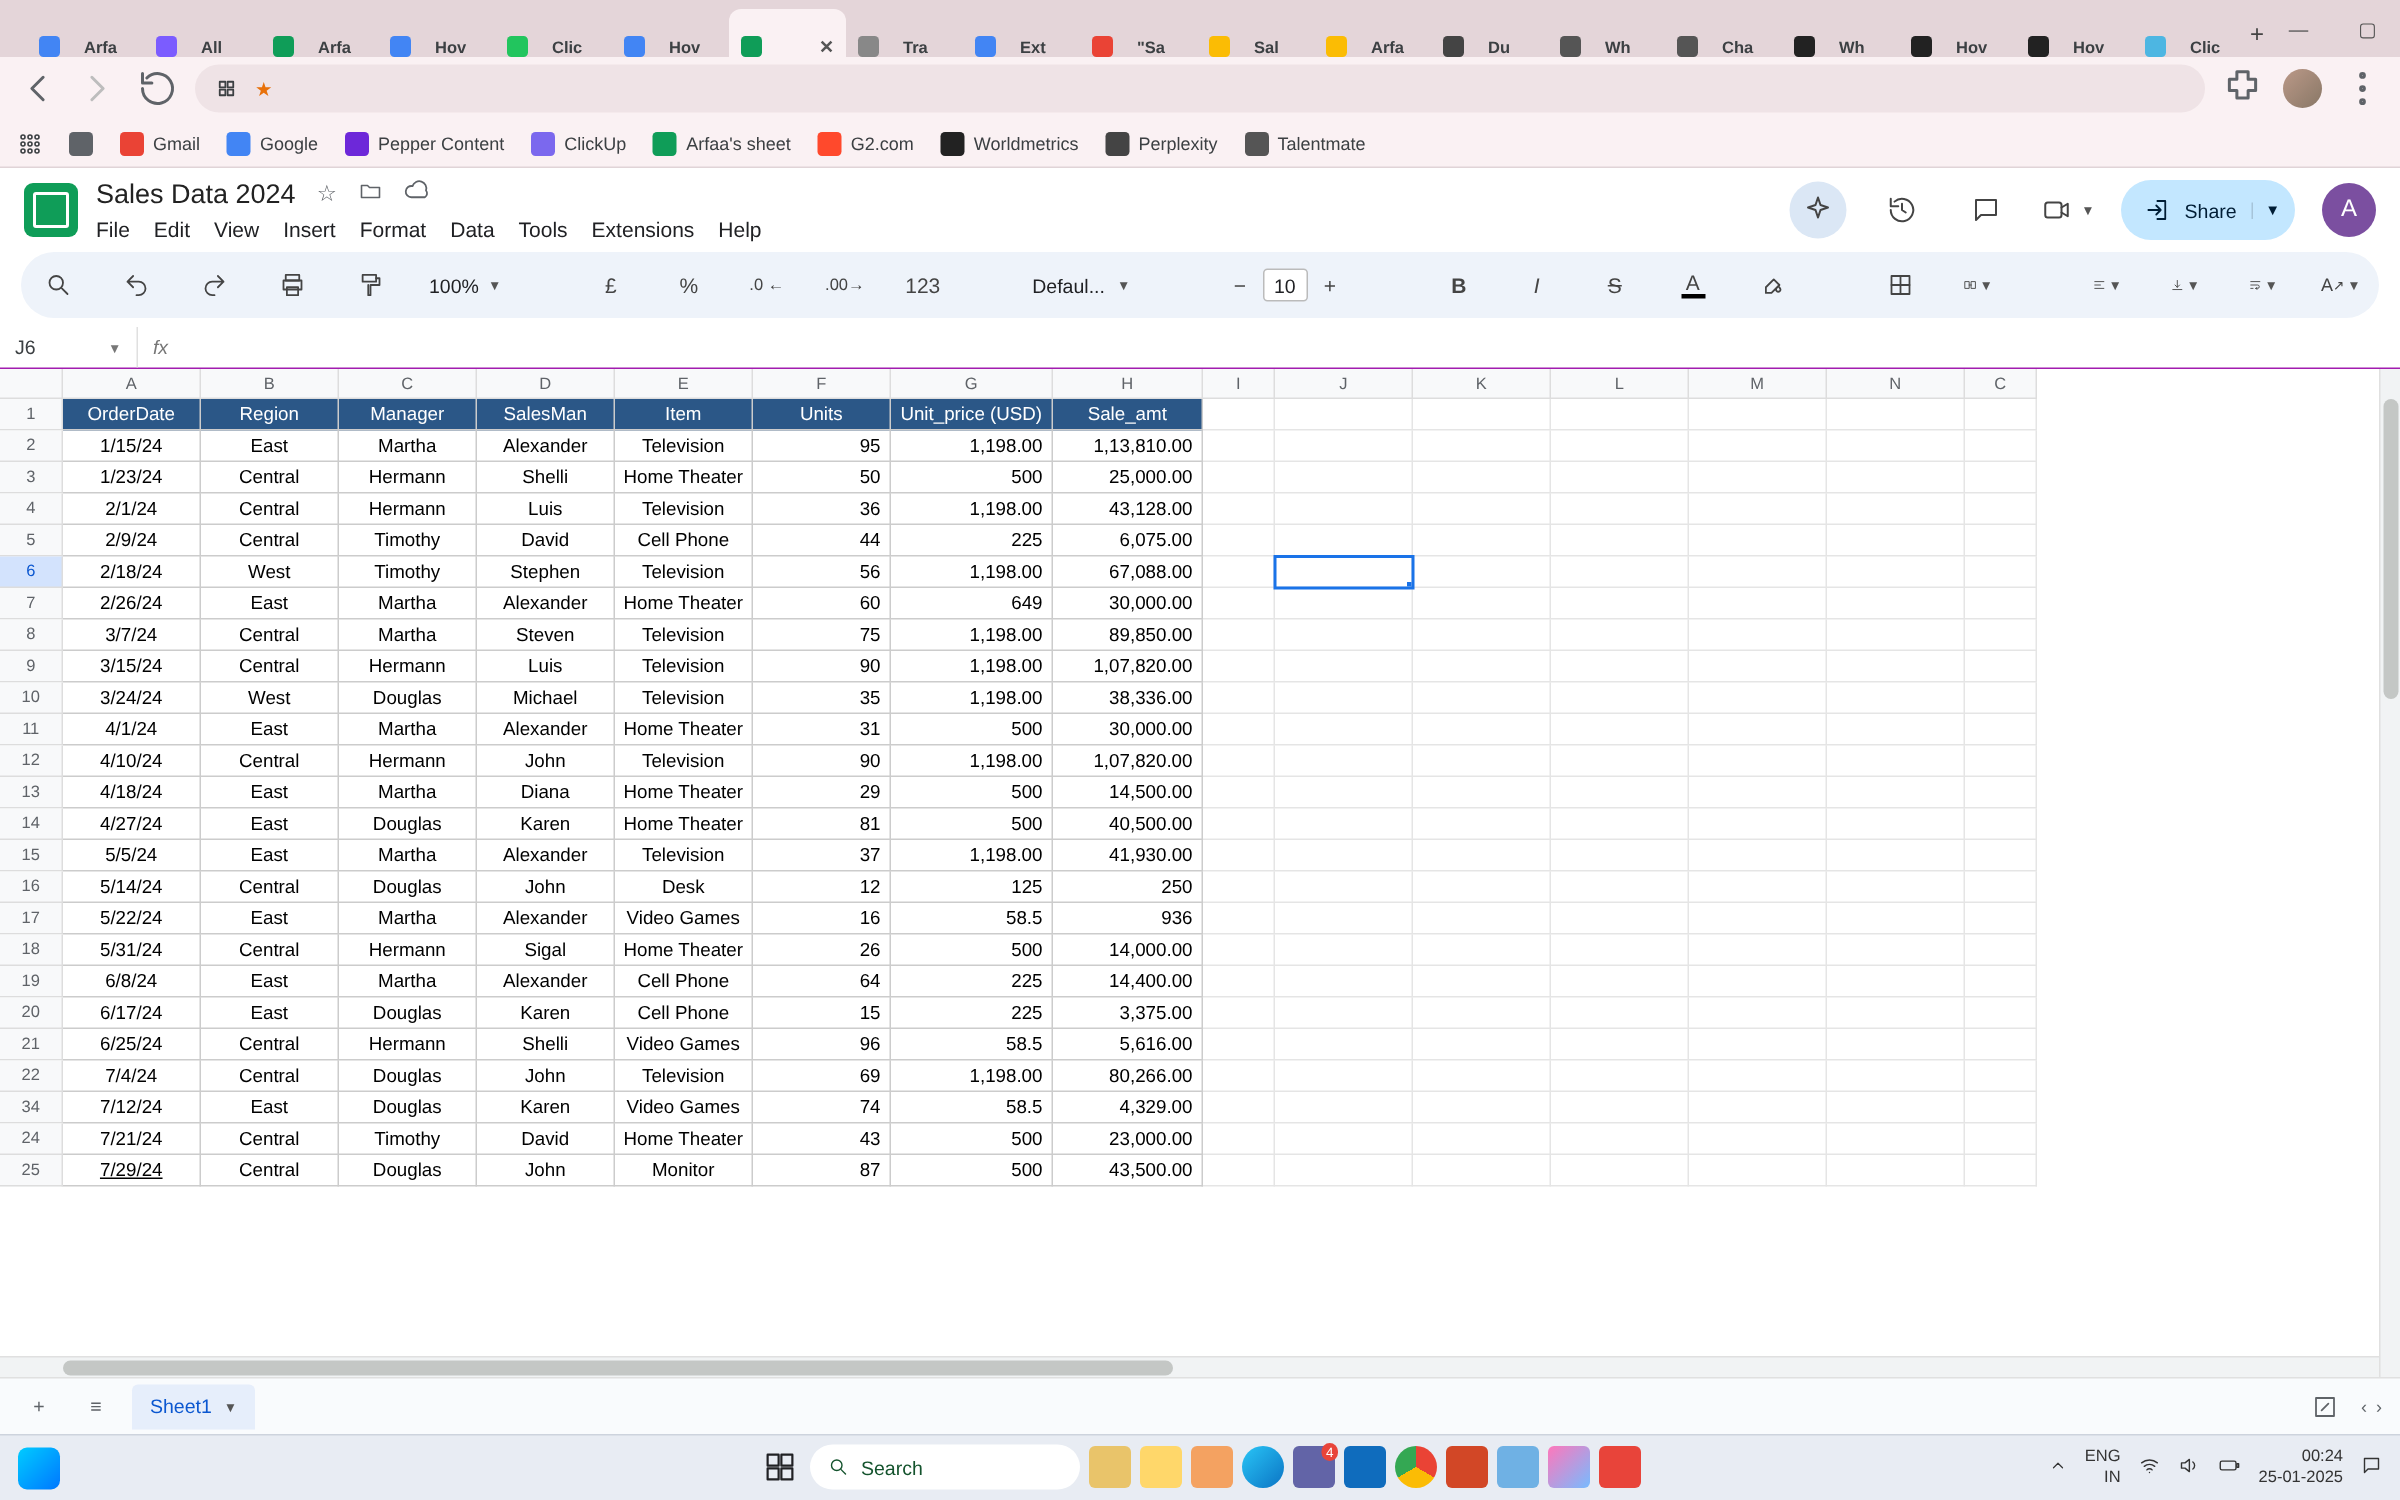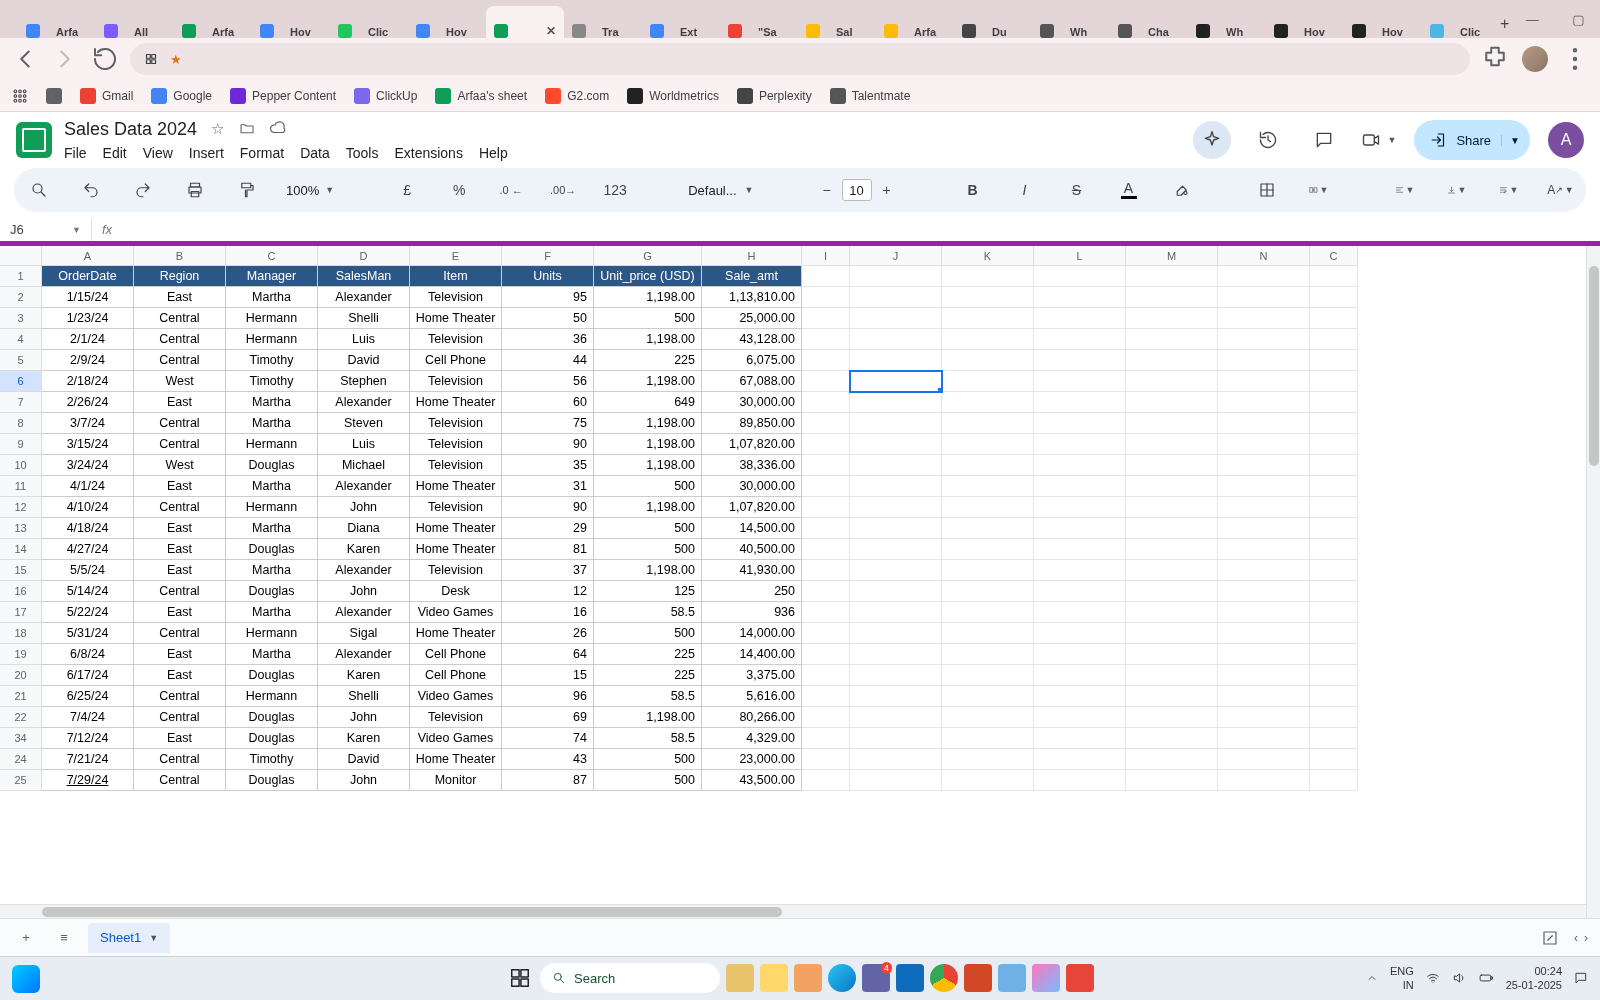--- a/index.html
+++ b/index.html
@@ -58,21 +58,21 @@
 .font-family { display:flex; align-items:center; gap:6px; width:68px; font-size:13px; }
 .font-size-ctrl { display:flex; align-items:center; gap:2px; }
 .font-size-ctrl .sz { width: 30px; height: 22px; border: 1px solid #bbb; border-radius: 3px; display: flex; align-items:center; justify-content:center; font-size:13px; background:#fff; }
 .sep { width: 1px; height: 22px; background: #c9cfd8; margin: 0 4px; }
 .tcaret { font-size: 9px; margin-left:2px; color:#555; }
 .font-color-btn { display:flex; flex-direction:column; align-items:center; line-height:1; }
 .font-color-btn .bar { width:16px; height:3px; background:#000; margin-top:1px; }
 .tb-collapse { margin-left:auto; }
 
 
-.fxrow { height: 28px; display: flex; align-items: center; border-bottom: 5px solid #a21caf; margin-top: 6px; }
+.fxrow { height: 28px; display: flex; align-items: center; border-bottom: 1px solid #a21caf; margin-top: 6px; }
 .namebox { width: 92px; height: 100%; display: flex; align-items: center; padding: 0 10px; gap: 8px; font-size: 13px; color: #3c4043; border-right: 1px solid #e0e0e0; }
 .namebox .dd { font-size: 9px; margin-left: auto; color:#777; }
 .fx-label { width: 30px; display: flex; align-items:center; justify-content:center; color:#777; font-style: italic; font-size: 13px; }
 .fx-input { flex:1; height: 100%; }
 
 
 .gridarea { flex: 1; display: flex; min-height: 0; position: relative; }
 .grid-inner { flex: 1; display: flex; flex-direction: column; min-height: 0; }
 .colheads { height: 20px; display: flex; background: #fff; }
 .rowhead-corner { width: 42px; border-right: 1px solid #ddd; border-bottom: 1px solid #ddd; background:#f8f9fa; }

